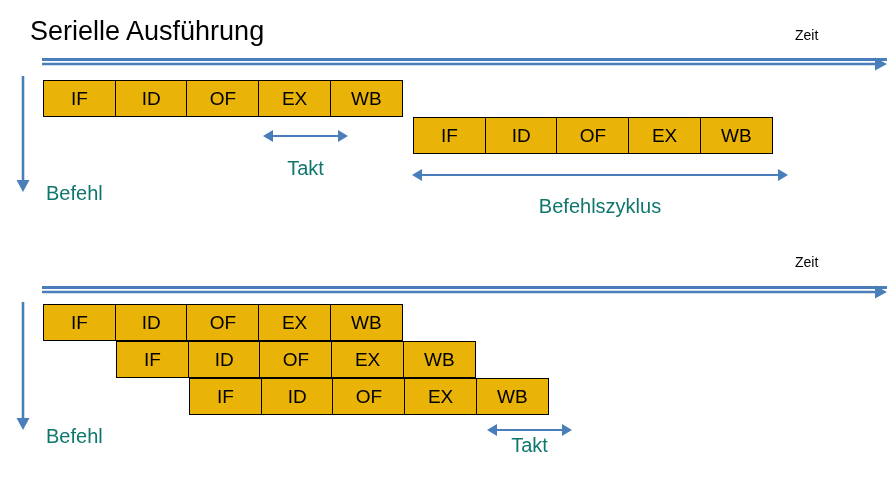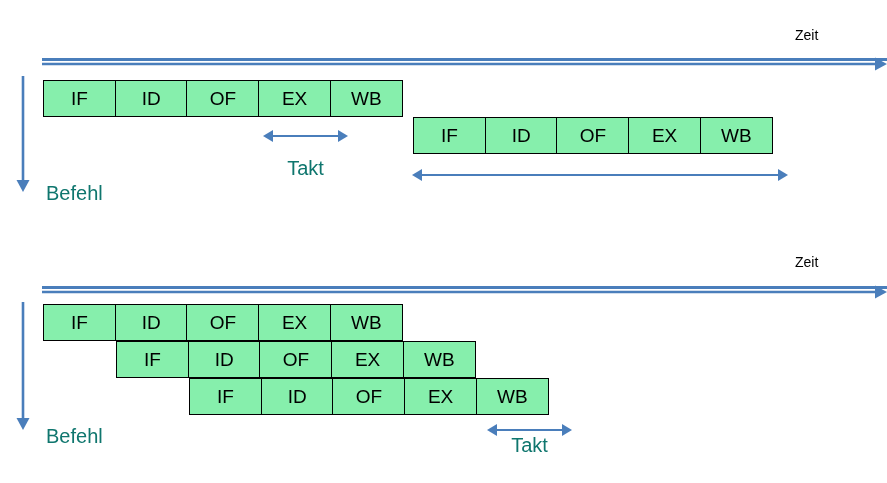--- a/index.html
+++ b/index.html
@@ -35,21 +35,21 @@
     background: #4a7ebb;
     height: 3px;
   }
 
   
   .stage-row { position: absolute; display: flex; }
   .stage-box {
     width: 73px;
     height: 37px;
     box-sizing: border-box;
-    background: #86efac;
+    background: #eab308;
     border: 1.3px solid #000000;
     margin-left: -1.3px;
     display: flex;
     align-items: center;
     justify-content: center;
     font-size: 19px;
     color: #000000;
   }
   .stage-box:first-child { margin-left: 0; }
 
@@ -68,20 +68,21 @@
   }
 
   
   .arrow-svg { position: absolute; overflow: visible; }
 </style>
 </head>
 <body>
 
 <div class="canvas">
 
+  <div class="abs section-title" style="left:30px; top:16px;">Serielle Ausführung</div>
 
   <div class="abs title-rule" style="left:42px; top:58px; width:845px;"></div>
 
   <div class="abs zeit-label" style="left:795px; top:26px;">Zeit</div>
 
   <svg class="arrow-svg" style="left:42px; top:55px;" width="845" height="18">
     <line x1="0" y1="9" x2="833" y2="9" stroke="#4a7ebb" stroke-width="2.4"></line>
     <polygon points="833,2.5 845,9 833,15.5" fill="#4a7ebb"></polygon>
   </svg>
 
@@ -113,20 +114,21 @@
     <polygon points="10,2 0,8 10,14" fill="#4a7ebb"></polygon>
     <polygon points="75,2 85,8 75,14" fill="#4a7ebb"></polygon>
   </svg>
   <div class="abs plain-label" style="left:263px; top:157px; width:85px; text-align:center;">Takt</div>
 
   <svg class="arrow-svg" style="left:412px; top:167px;" width="376" height="16">
     <line x1="10" y1="8" x2="366" y2="8" stroke="#4a7ebb" stroke-width="2.2"></line>
     <polygon points="10,2 0,8 10,14" fill="#4a7ebb"></polygon>
     <polygon points="366,2 376,8 366,14" fill="#4a7ebb"></polygon>
   </svg>
+  <div class="abs plain-label" style="left:412px; top:195px; width:376px; text-align:center;">Befehlszyklus</div>
 
 
   <div class="abs title-rule" style="left:42px; top:286px; width:845px;"></div>
 
   <div class="abs zeit-label" style="left:795px; top:253px;">Zeit</div>
 
   <svg class="arrow-svg" style="left:42px; top:283px;" width="845" height="18">
     <line x1="0" y1="9" x2="833" y2="9" stroke="#4a7ebb" stroke-width="2.4"></line>
     <polygon points="833,2.5 845,9 833,15.5" fill="#4a7ebb"></polygon>
   </svg>

